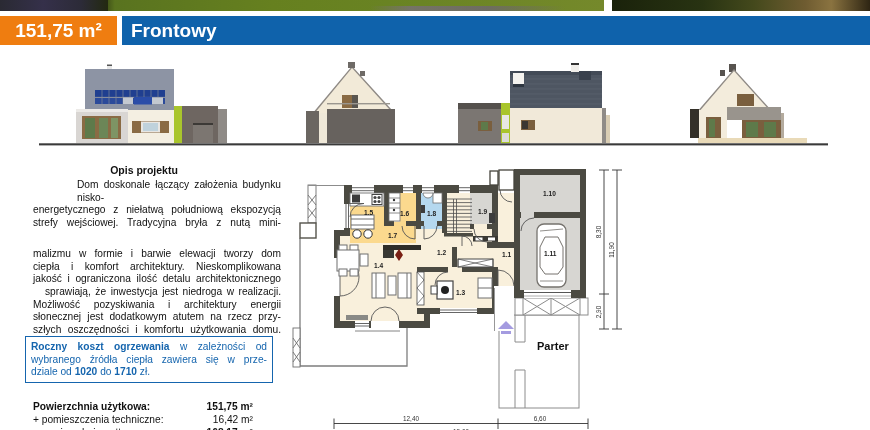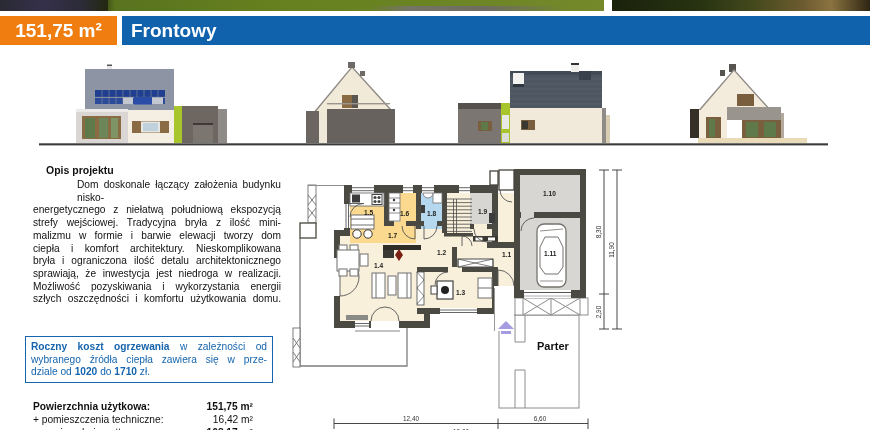--- a/index.html
+++ b/index.html
@@ -153,31 +153,32 @@
     <rect x="709" y="64" width="6" height="18" fill="#5e7a4a"></rect>
     <rect x="742" y="65" width="39" height="18" fill="#7a5f3e"></rect>
     <rect x="746" y="67" width="12" height="15" fill="#5e7a4a"></rect>
     <rect x="764" y="67" width="12" height="15" fill="#5e7a4a"></rect>
     <rect x="698" y="83" width="109" height="5" fill="#e9dab8"></rect>
   </g>
 
   <rect x="39" y="88.3" width="789" height="2.1" fill="#3a3a3a"></rect>
 </svg>
 
-<div class="abs" style="left:46px;top:164px;width:248px;font-size:10.5px;font-weight:bold;color:#111;">Opis projektu</div>
+<div class="abs" style="left:20px;top:164px;width:248px;font-size:10.5px;font-weight:bold;color:#111;text-align:center;">Opis projektu</div>
 
 <div class="abs" style="left:33px;top:179px;width:248px;font-size:10.2px;color:#111;line-height:12.7px;">
 <div style="text-align:justify;text-align-last:justify;padding-left:44px;">Dom doskonale łączący założenia budynku nisko-</div>
 <div style="text-align:justify;text-align-last:justify;">energetycznego z niełatwą południową ekspozycją</div>
-<div style="text-align:justify;text-align-last:justify;">strefy wejściowej. Tradycyjna bryła z ilość mini-</div>
-<div style="text-align:justify;text-align-last:justify;">malizmu w formie i barwie elewacji tworzy dom</div>
+<div style="text-align:justify;text-align-last:justify;">strefy wejściowej. Tradycyjna bryła z nutą mini-</div>
+<div style="text-align:justify;text-align-last:justify;margin-top:18px;">malizmu w formie i barwie elewacji tworzy dom</div>
 <div style="text-align:justify;text-align-last:justify;">ciepła i komfort architektury. Nieskomplikowana</div>
-<div style="text-align:justify;text-align-last:justify;">bryła i ograniczona ilość detalu architektonicznego</div>
-<div style="text-align:justify;text-align-last:justify;">sprawiają, że inwestycja jest niedroga w realizacji.</div>
-<div style="text-align:justify;text-align-last:justify;">Możliwość pozyskiwania i wykorzystania energii</div>
+<div style="text-align:justify;text-align-last:justify;">jakość i ograniczona ilość detalu architektonicznego</div>
+<div style="text-align:justify;text-align-last:justify;margin-left:12px;">sprawiają, że inwestycja jest niedroga w realizacji.</div>
+<div style="text-align:justify;text-align-last:justify;">Możliwość pozyskiwania i architektury energii</div>
+<div style="text-align:justify;text-align-last:justify;">słonecznej jest dodatkowym atutem na rzecz przy-</div>
 <div style="text-align:justify;text-align-last:justify;">szłych oszczędności i komfortu użytkowania domu.</div>
 </div>
 
 <div class="abs" style="left:25px;top:336px;width:236px;height:39px;border:1.6px solid #1565ae;padding:4px 5px 2px 5px;font-size:10.2px;line-height:12.7px;color:#1565ae;">
 <div style="text-align:justify;text-align-last:justify;"><b>Roczny koszt ogrzewania</b> w zależności od</div>
 <div style="text-align:justify;text-align-last:justify;">wybranego źródła ciepła zawiera się w prze-</div>
 <div>dziale od <b>1020</b> do <b>1710</b> zł.</div>
 </div>
 
 <div class="abs" style="left:33px;top:400px;width:220px;font-size:10.2px;color:#111;line-height:13px;">

